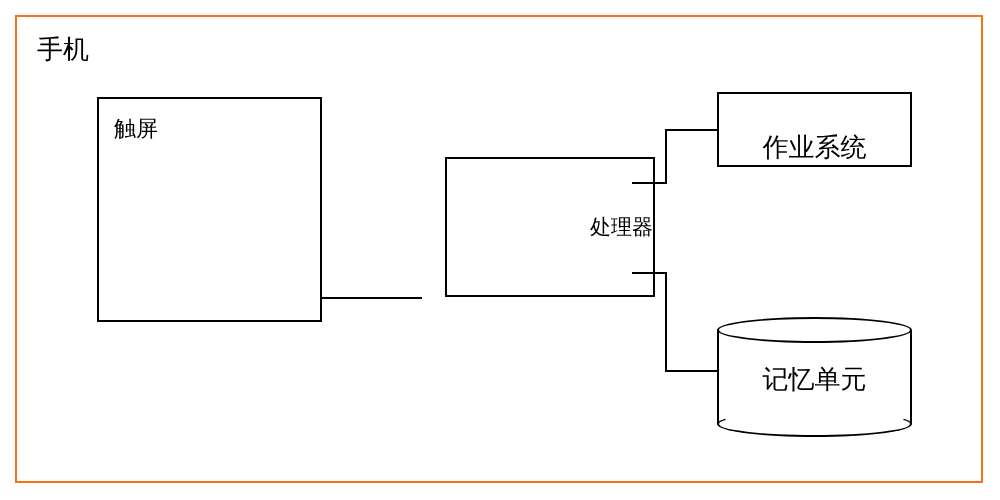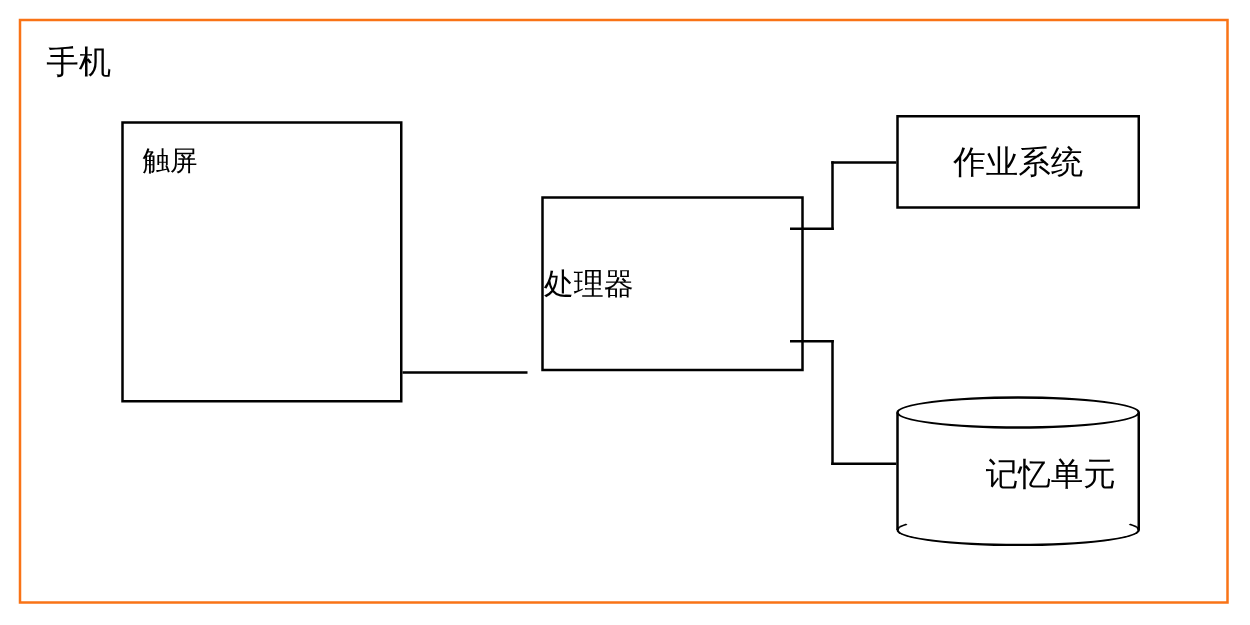--- a/index.html
+++ b/index.html
@@ -49,39 +49,39 @@
       width: 160px;
       height: 38px;
       border: 2px solid #000;
       display: flex;
       align-items: center;
       justify-content: center;
       font-size: 24px;
     }
     .processor-box {
       position: absolute;
-      left: 416px;
+      left: 428px;
       top: 140px;
       width: 210px;
       height: 140px;
       border: 2px solid #000;
       display: flex;
       align-items: center;
-      justify-content: flex-start;
-      font-size: 24px;
+      justify-content: flex-end;
+      font-size: 21px;
     }
     .os-box {
       position: absolute;
       left: 700px;
       top: 75px;
       width: 195px;
       height: 75px;
       border: 2px solid #000;
       display: flex;
-      align-items: center;
+      align-items: flex-end;
       justify-content: center;
       font-size: 26px;
     }
     .memory-cylinder {
       position: absolute;
       left: 700px;
       top: 300px;
       width: 195px;
       height: 120px;
     }
@@ -116,21 +116,20 @@
       border-top-color: transparent;
     }
     .memory-label {
       position: absolute;
       left: 0;
       top: 45px;
       width: 195px;
       text-align: center;
       font-size: 26px;
       z-index: 3;
-      margin-left: 26px;
     }
     .connector {
       position: absolute;
       background: #000;
     }
     .h-line {
       height: 2px;
     }
     .v-line {
       width: 2px;

